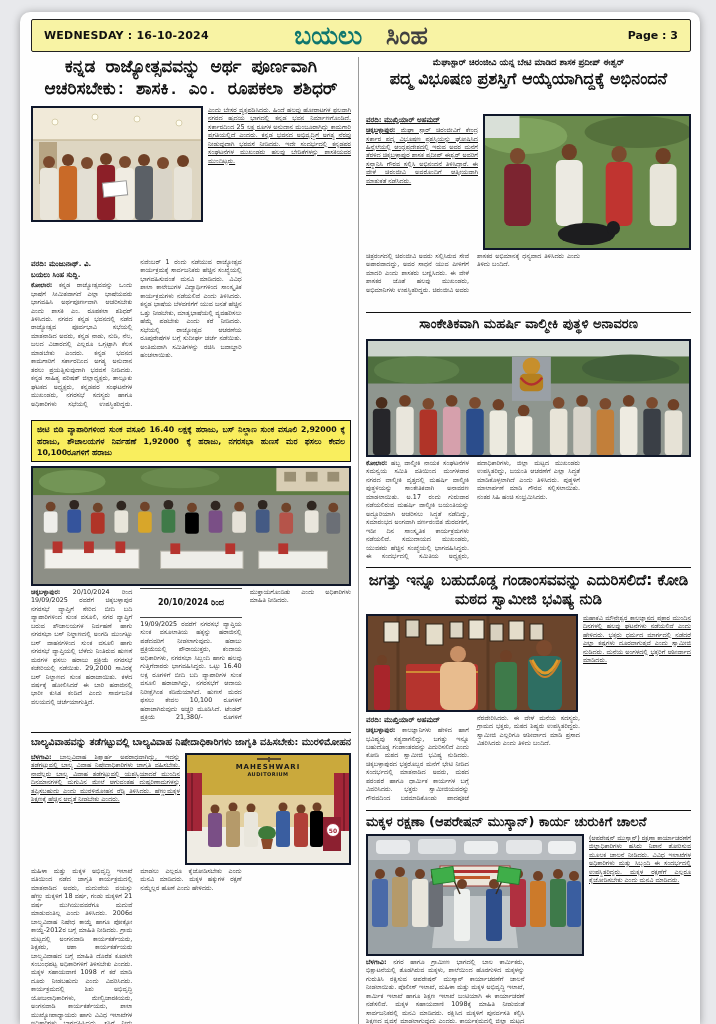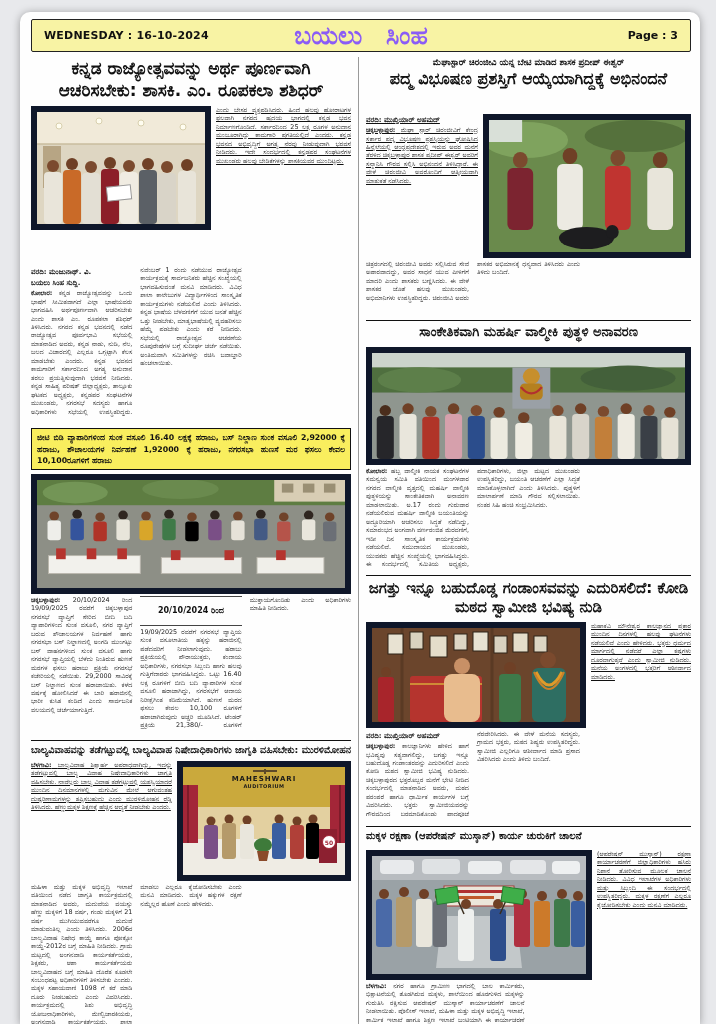--- a/index.html
+++ b/index.html
@@ -17,49 +17,49 @@
   }
   .inner{padding:7px 9px 0 11px;}
   
   .masthead{
     display:flex;align-items:center;height:33px;
     background:#f8f3a4;border:1.6px solid #222;border-radius:2px;
     padding:0 12px;box-sizing:border-box;
   }
   .masthead .date{flex:1;font-size:11px;font-weight:bold;letter-spacing:.2px;}
   .masthead .title{flex:none;font-size:25px;font-weight:bold;line-height:1;}
-  .masthead .title .t1{color:#8b5cf6;}
-  .masthead .title .t2{color:#8b5cf6;margin-left:24px;}
+  .masthead .title .t1{color:#0f766e;}
+  .masthead .title .t2{color:#404040;margin-left:24px;}
   .masthead .pageno{flex:1;text-align:right;font-size:11px;font-weight:bold;}
   
   .cols{display:flex;margin-top:5px;}
   .colL{width:328px;padding-right:7px;border-right:1px solid #9a9a9a;box-sizing:border-box;}
   .colR{flex:1;padding-left:7px;min-width:0;}
   
-  .hl1{font-size:17px;font-weight:bold;text-align:center;line-height:1.3;height:46px;overflow:hidden;}
+  .hl1{font-size:17px;font-weight:bold;text-align:center;line-height:1.3;height:46px;overflow:hidden;font-family:Liberation Mono, monospace;}
   .hl2{font-size:16px;font-weight:bold;text-align:center;line-height:1.25;height:42px;overflow:hidden;}
   .hl3{font-size:15px;font-weight:bold;text-align:center;line-height:1.25;height:40px;overflow:hidden;}
   .hlsm{font-size:9.5px;font-weight:bold;line-height:1.3;height:14px;overflow:hidden;white-space:nowrap;}
-  .hlmed{font-size:10px;font-weight:bold;line-height:1.2;height:17px;overflow:hidden;white-space:nowrap;}
+  .hlmed{font-size:13px;font-weight:bold;line-height:1.2;height:17px;overflow:hidden;white-space:nowrap;}
   .kicker{font-size:8.5px;font-weight:bold;text-align:center;height:12px;overflow:hidden;white-space:nowrap;}
   .hl15{font-size:13px;font-weight:bold;text-align:center;line-height:1.25;height:21px;overflow:hidden;white-space:nowrap;}
   .body{font-size:6.4px;line-height:1.32;text-align:justify;color:#1c1c1c;margin:0;}
   .byline{font-size:7px;font-weight:bold;line-height:1.3;margin:2px 0 1px 0;}
   .dl{font-weight:bold;}
   .cols3{column-count:3;column-gap:8px;column-fill:auto;overflow:hidden;margin-top:2px;}
   .cols2{column-count:2;column-gap:8px;column-fill:auto;overflow:hidden;margin-top:2px;}
   .subhead{font-size:8px;font-weight:bold;text-align:center;border-top:1px solid #444;border-bottom:1px solid #444;padding:9px 0;margin:2px 0;}
   .rule{border:0;border-top:1.3px solid #111;margin:4px 0 3px 0;}
   .yellowbox{
     background:#f9ee5e;border:1.2px solid #111;margin:4px 0;
     font-size:7.8px;font-weight:bold;line-height:1.5;padding:3px 5px;
     height:34px;overflow:hidden;text-align:justify;
   }
   .photorow{display:flex;gap:5px;margin-top:3px;text-decoration:underline;}
-  .photo{border:6px solid #0f172a;background:#0f766e;overflow:hidden;position:relative;flex:none;}
+  .photo{border:2px solid #0f172a;background:#0f766e;overflow:hidden;position:relative;flex:none;}
   .photo svg{display:block;width:100%;height:100%;}
   .sidecol{flex:1;min-width:0;overflow:hidden;}
   .audi-label{
     position:absolute;top:8px;left:0;right:0;text-align:center;
     font-size:7px;font-weight:bold;color:#1a1a1a;letter-spacing:1px;line-height:1.2;
   }
   .audi-label .sub{font-size:5px;letter-spacing:.5px;display:block;}
   .podium50{
     position:absolute;right:9px;bottom:26px;width:12px;height:12px;border-radius:50%;
     background:#fff;border:1px solid #a32638;color:#a32638;font-size:6px;font-weight:bold;

